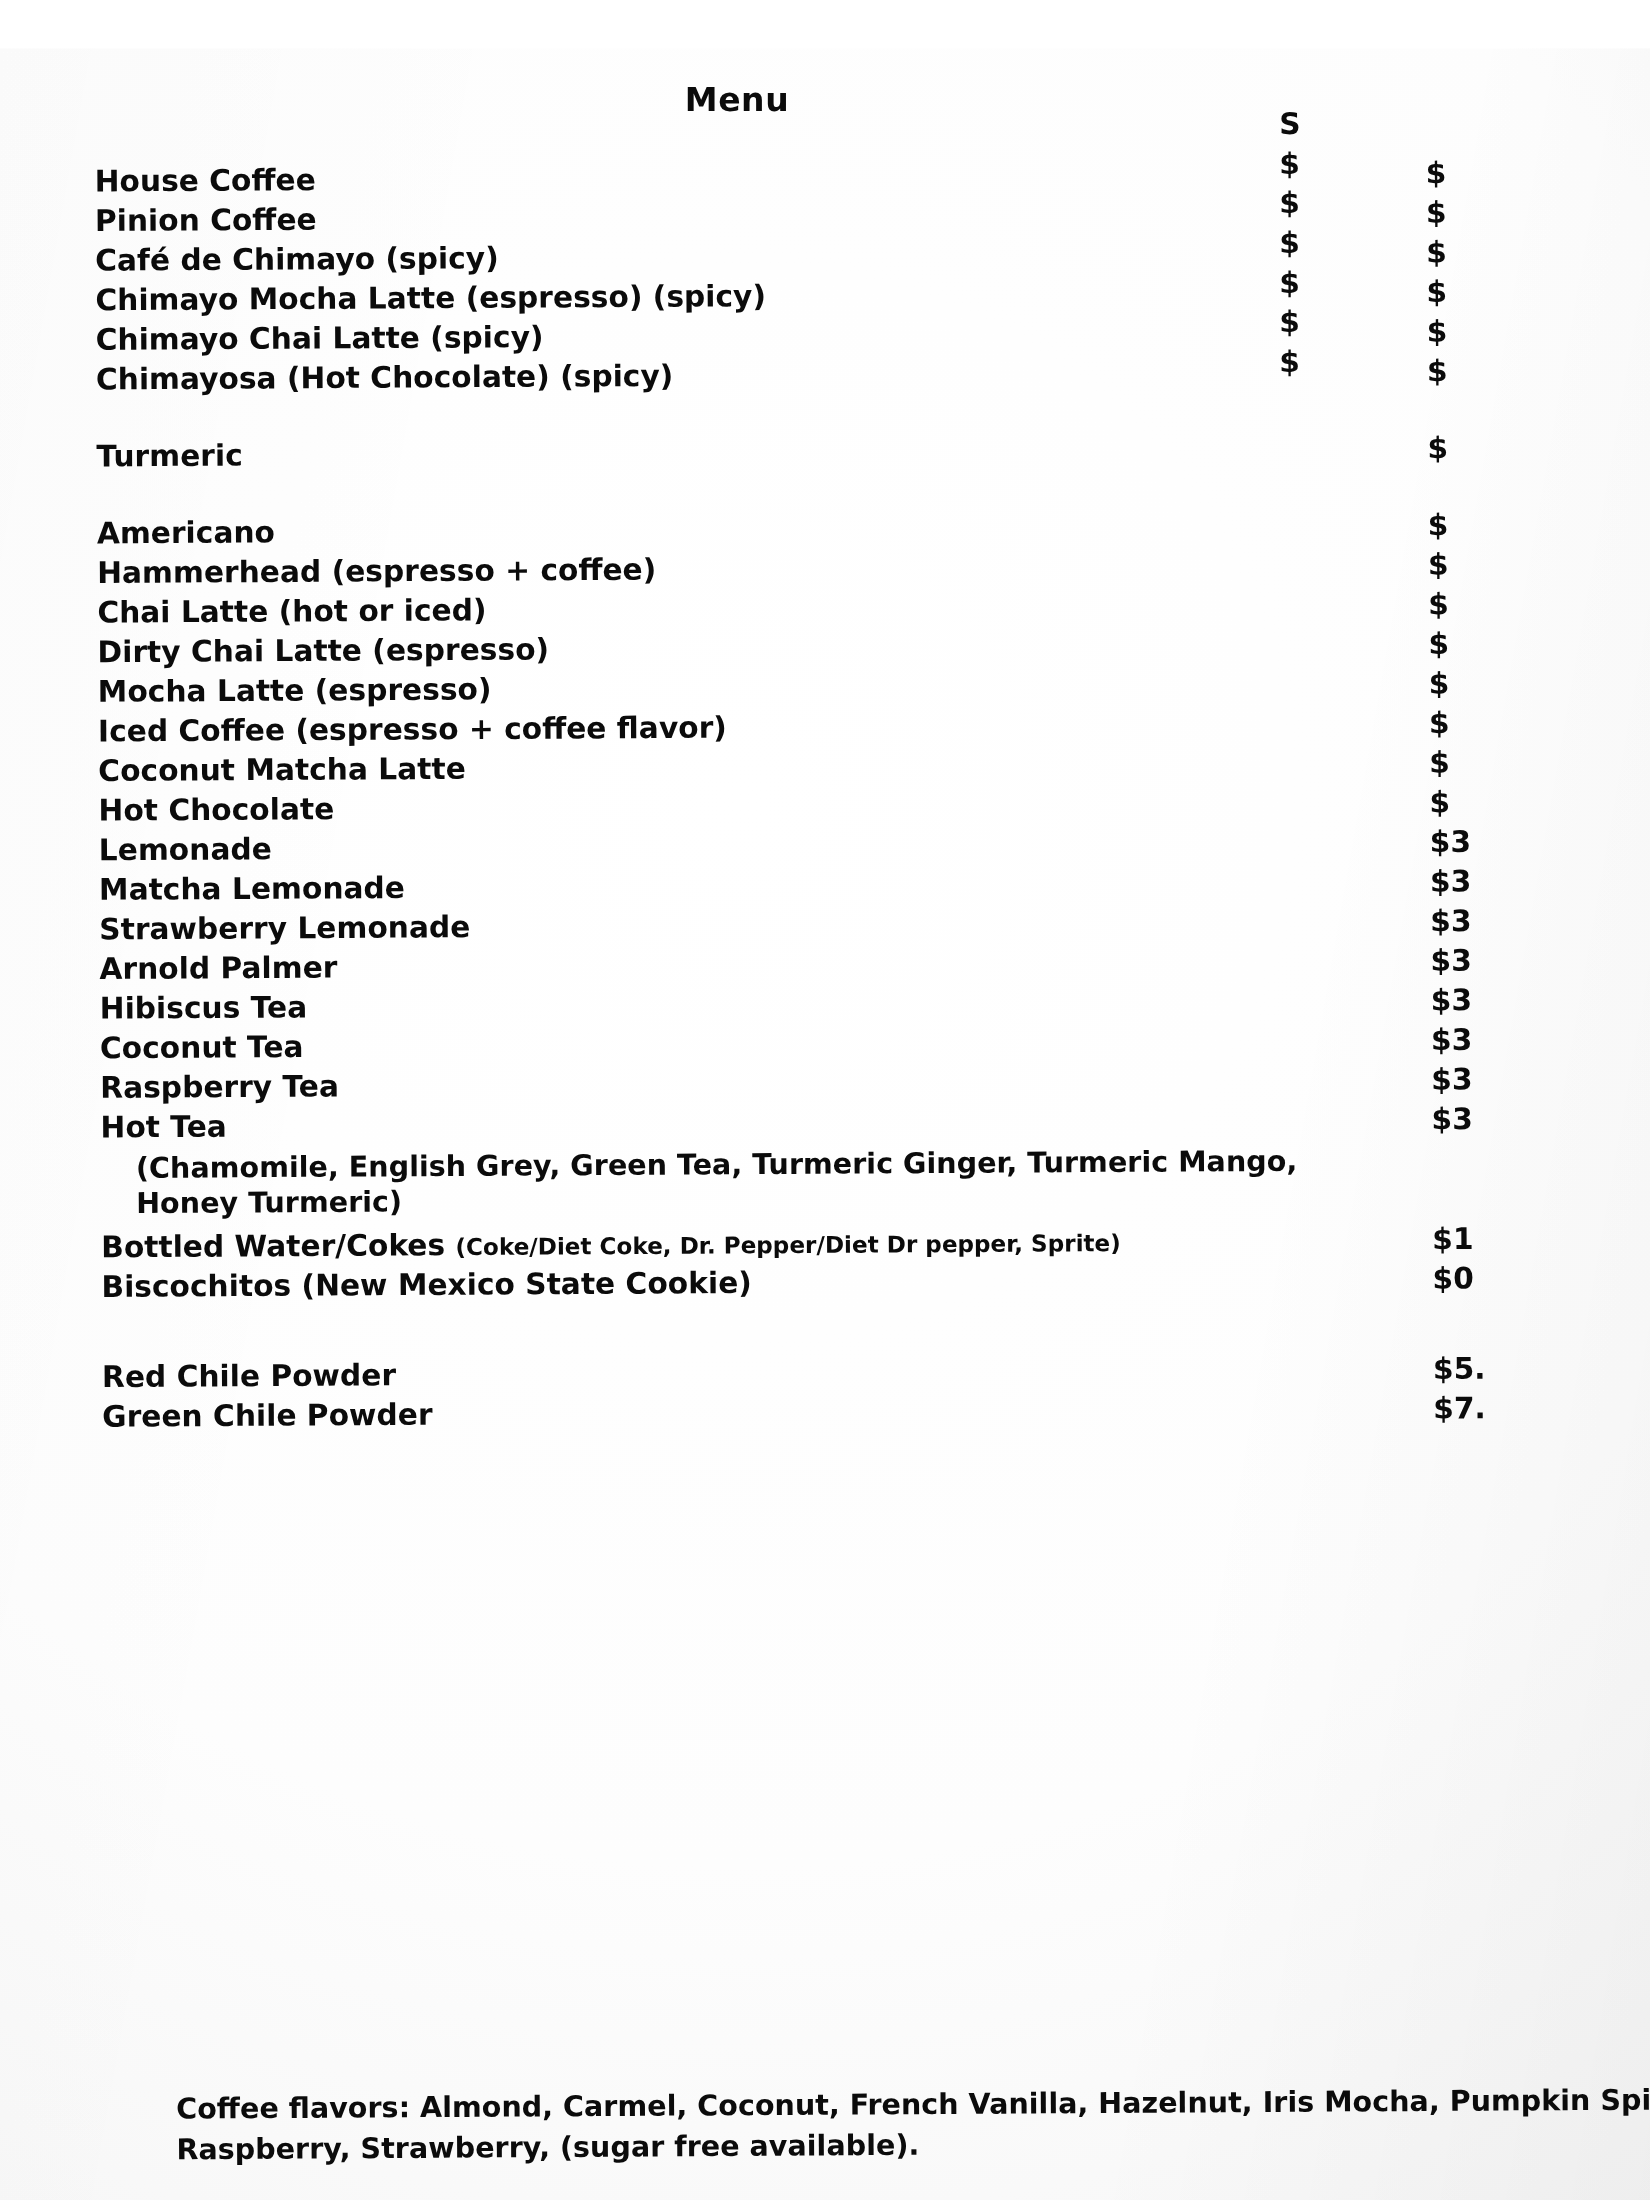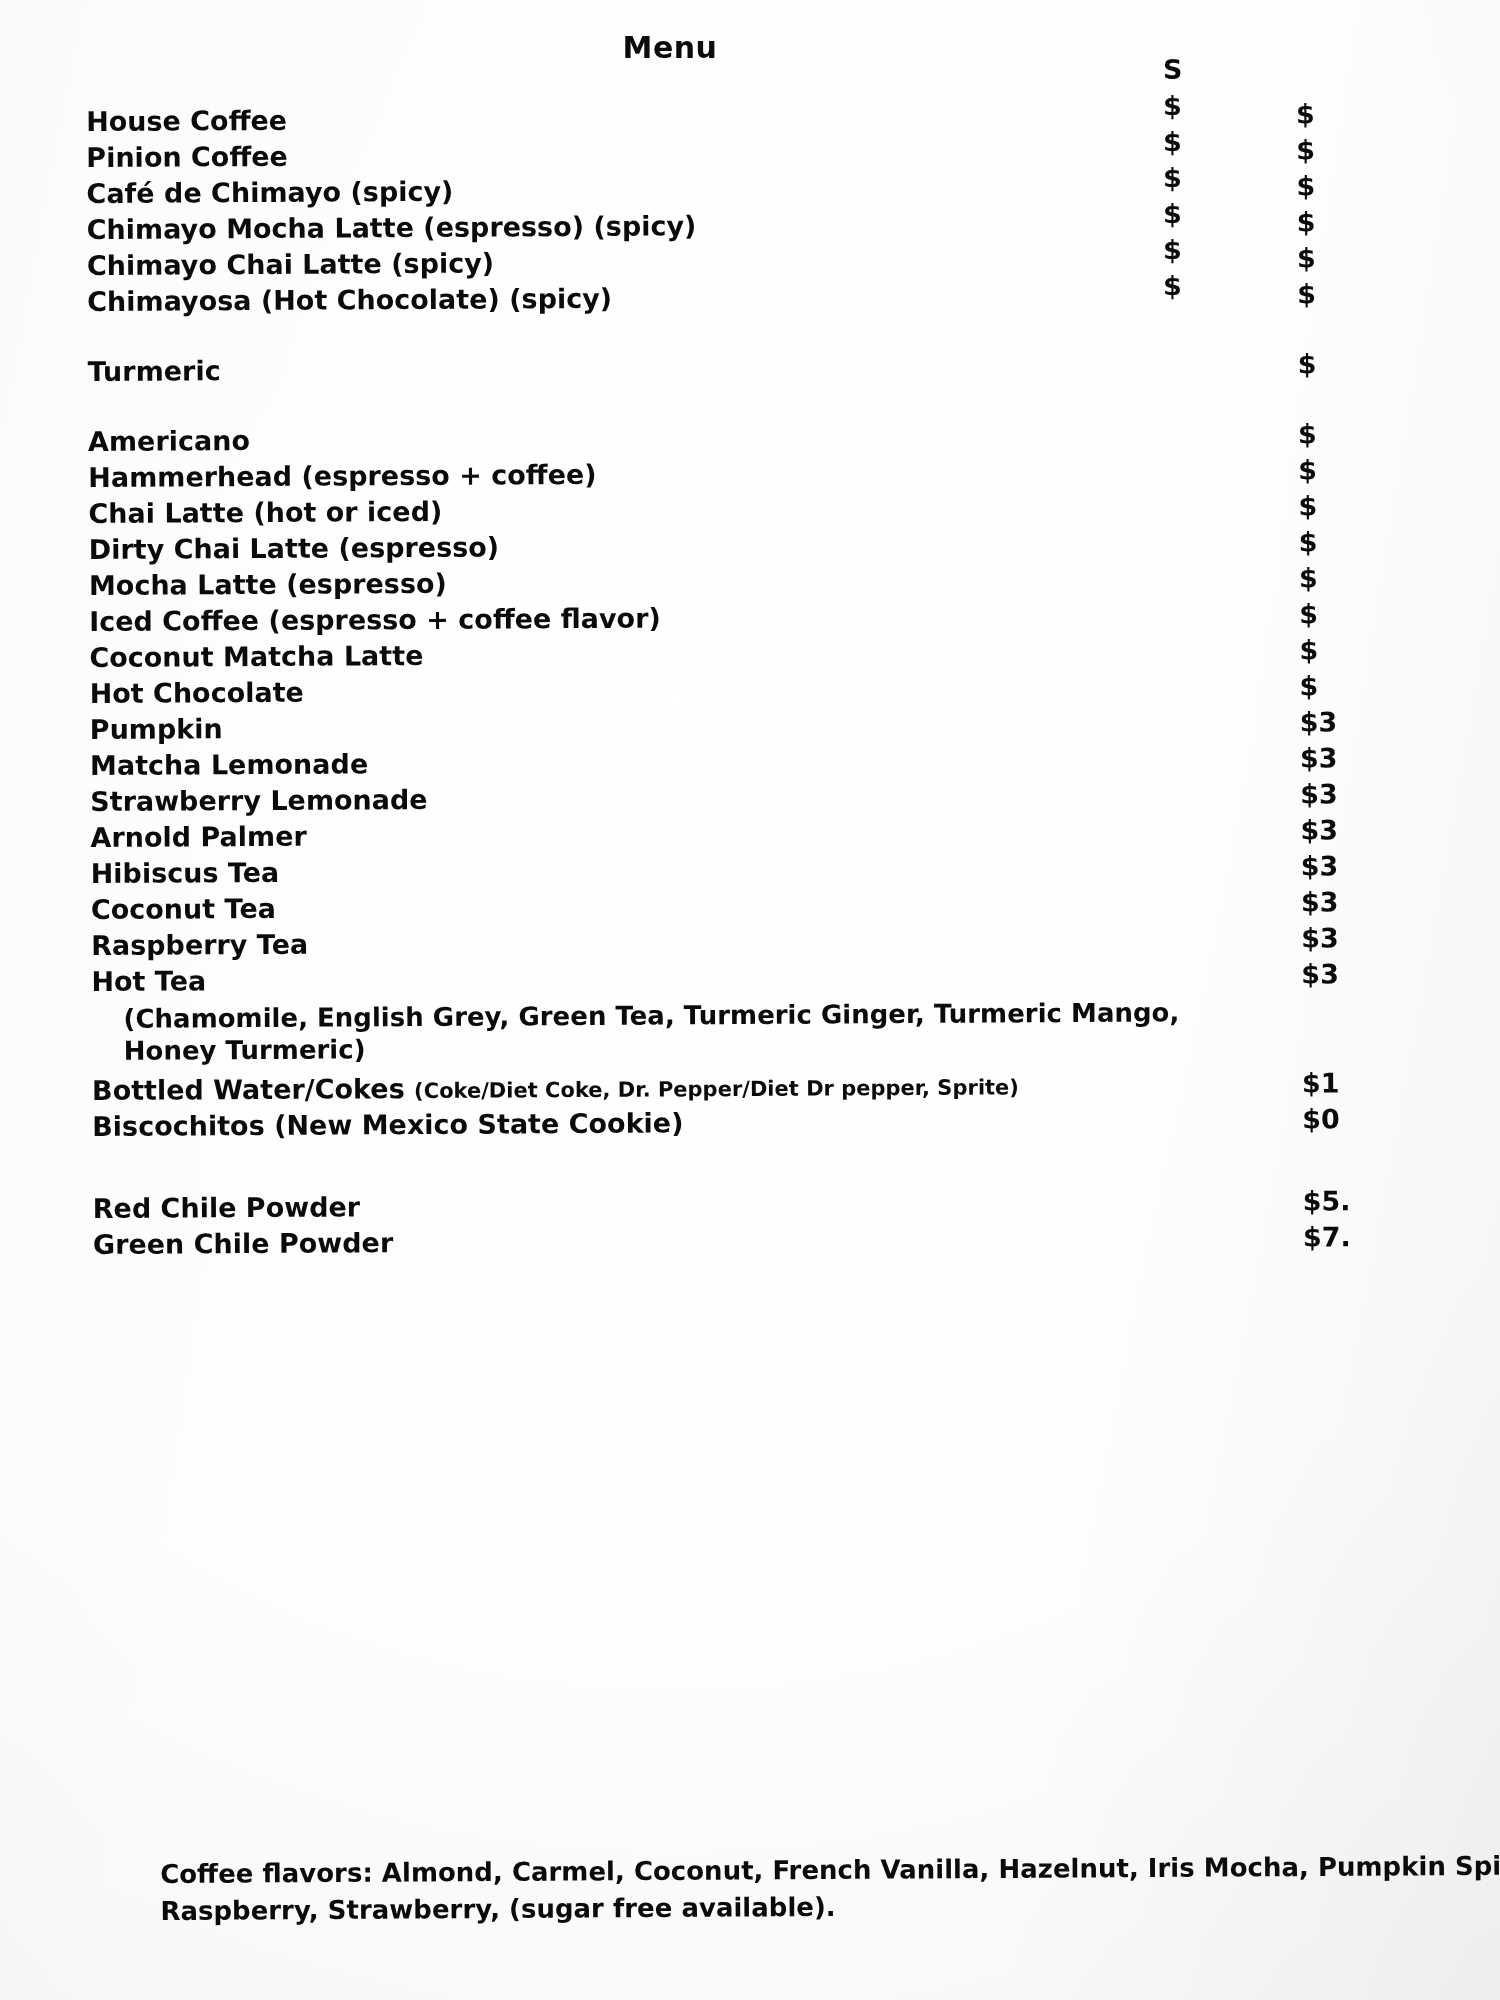--- a/index.html
+++ b/index.html
@@ -14,20 +14,21 @@
     overflow: hidden;
     font-family: "DejaVu Sans", sans-serif;
     color: #0b0b0b;
   }
   
   .page {
     position: absolute;
     inset: 0;
     background:
       radial-gradient(ellipse 120% 90% at 45% 35%, #ffffff 0%, #fdfdfd 55%, #f3f3f3 100%);
+    margin-top: 44px;
   }
   .paper-shade {
     position: absolute;
     inset: 0;
     background: linear-gradient(100deg, rgba(0,0,0,0.012) 0%, rgba(0,0,0,0) 28%, rgba(0,0,0,0) 72%, rgba(0,0,0,0.035) 100%);
     pointer-events: none;
   }
 
   .menu-title {
     position: absolute;
@@ -213,21 +214,21 @@
       <span class="name">Coconut Matcha Latte</span>
       <span class="leader"></span>
       <span class="price">$</span>
     </div>
     <div class="row">
       <span class="name">Hot Chocolate</span>
       <span class="leader"></span>
       <span class="price">$</span>
     </div>
     <div class="row">
-      <span class="name">Pumpkin</span>
+      <span class="name">Lemonade</span>
       <span class="leader"></span>
       <span class="price">$3</span>
     </div>
     <div class="row">
       <span class="name">Matcha Lemonade</span>
       <span class="leader"></span>
       <span class="price">$3</span>
     </div>
     <div class="row">
       <span class="name">Strawberry Lemonade</span>

